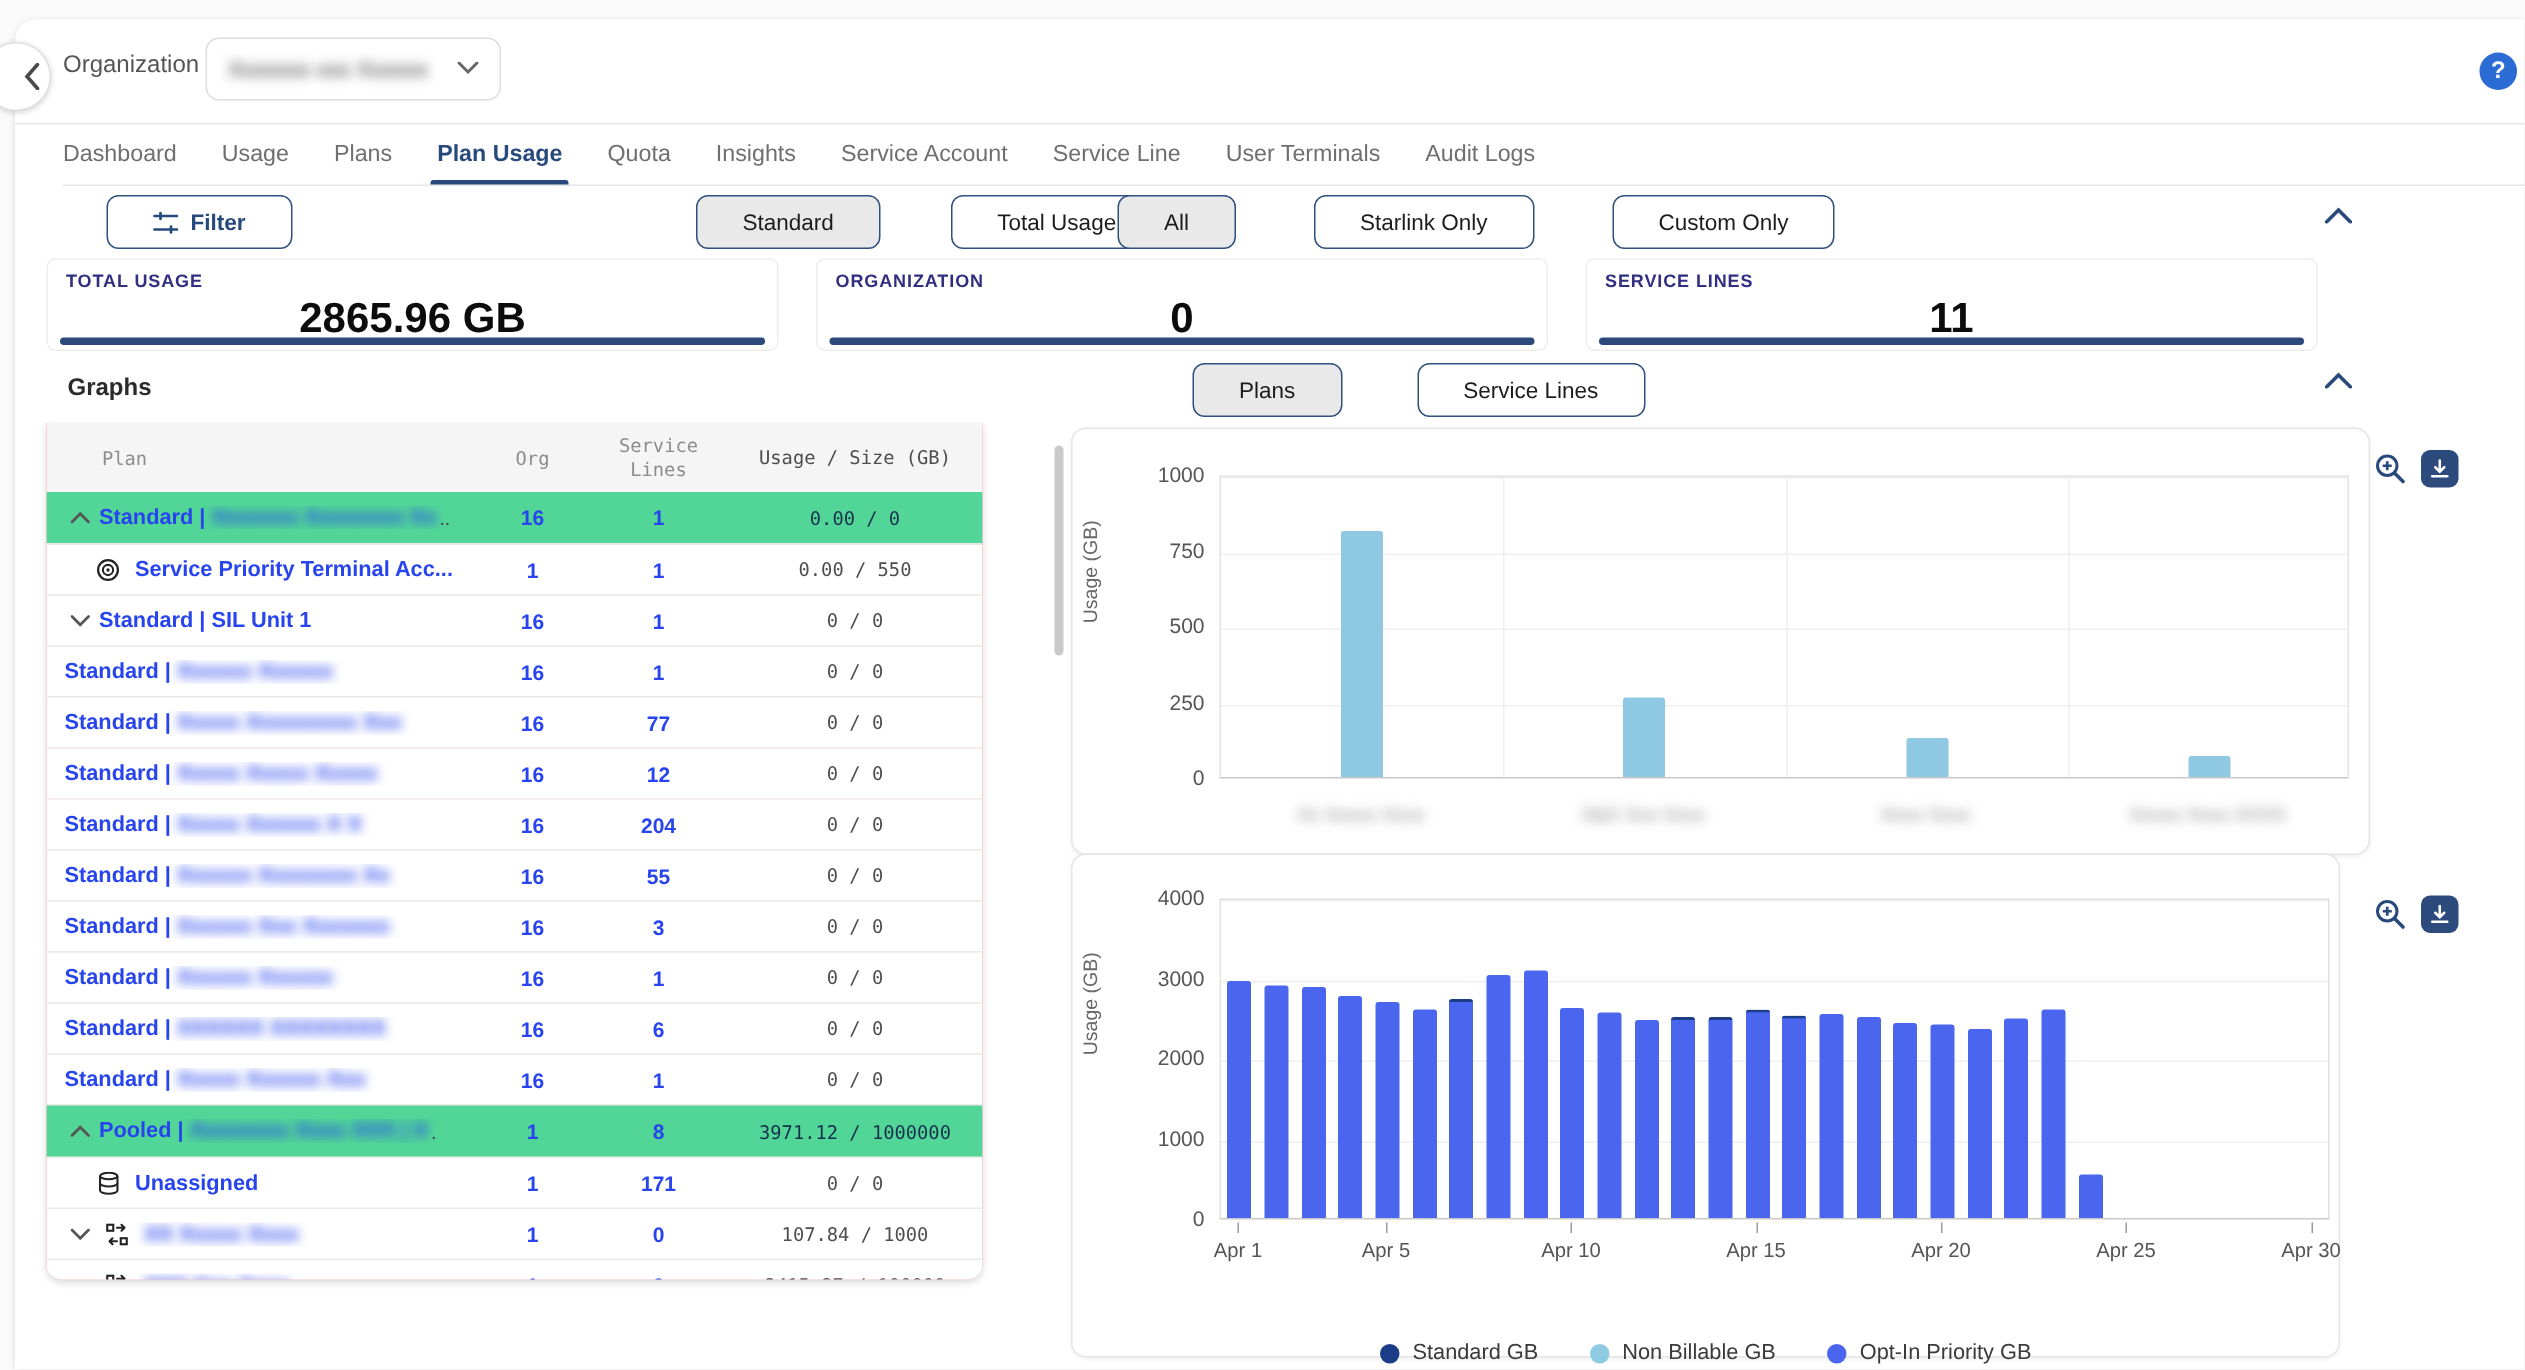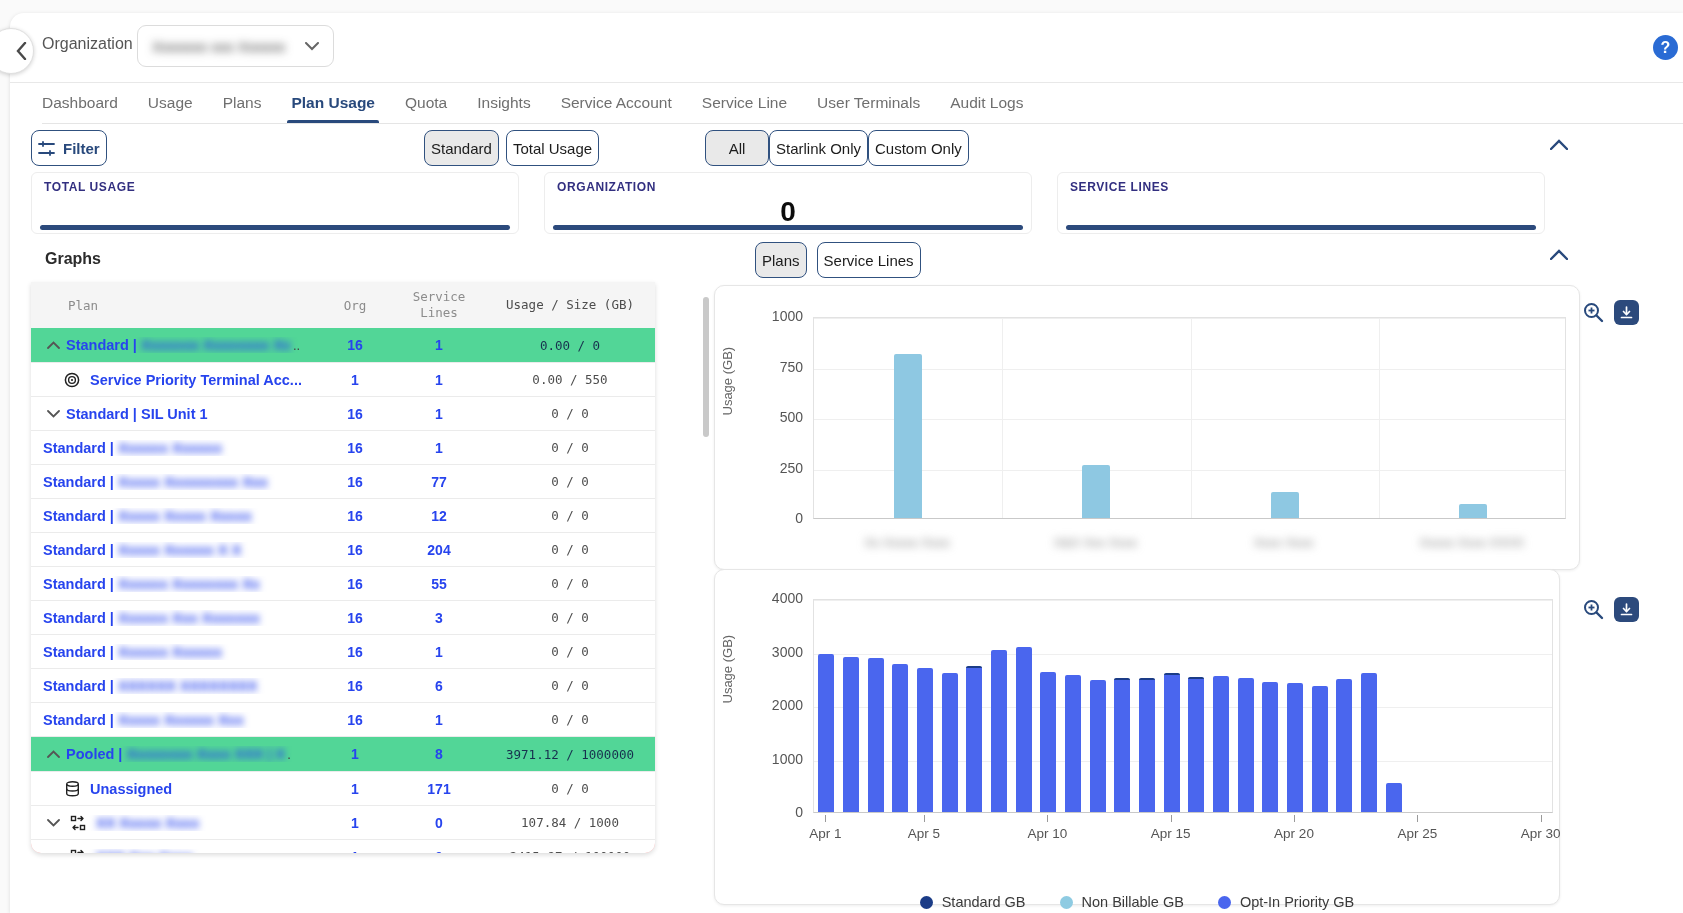--- a/index.html
+++ b/index.html
@@ -23,26 +23,26 @@
   
   .tabs { position:absolute; left:32px; top:70px; right:0; height:41px; display:flex; gap:30px;
     align-items:center; border-bottom:1px solid #e5e5e5; width:calc(100% - 32px); }
   .tab { font-size:15.5px; color:#6f6f6f; cursor:pointer; position:relative; height:100%; display:flex; align-items:center; }
   .tab.active { color:#28497c; font-weight:bold; }
   .tab.active::after { content:""; position:absolute; left:-4px; right:-4px; bottom:0; height:3px; background:#28497c; border-radius:2px 2px 0 0; }
 
   
   .filter-row { position:absolute; left:0; top:111px; right:0; height:48px; }
   .btn { border:1px solid #30517f; border-radius:8px; background:#fff; height:36px; display:inline-flex;
-    align-items:center; justify-content:center; padding:0 6px; font-size:15px; color:#1c1c1c; cursor:pointer;
-    font-family:"Liberation Sans", sans-serif; }
+    align-items:center; justify-content:center; padding:0 30px; font-size:15px; color:#1c1c1c; cursor:pointer;
+    font-family:"Liberation Sans", sans-serif;margin-left:40px; }
   .btn.selected { background:#e9e9e9; }
   .filter-btn { position:absolute; left:21px; top:6px; gap:8px; color:#28497c; font-weight:bold; }
   .group-a { position:absolute; left:414px; top:6px; display:flex; gap:7px;align-items:center; }
-  .group-b { position:absolute; left:695px; top:6px; display:flex; gap:0; }
+  .group-b { position:absolute; left:695px; top:6px; display:flex; gap:12px; }
   .group-b .btn { min-width:64px; }
   .collapse-1 { position:absolute; left:1540px; top:12px; cursor:pointer; }
 
   
   .stats { position:absolute; left:21px; top:159px; width:1514px; height:62px; display:flex; gap:25px; }
   .stat-card { flex:1; position:relative; background:#fff; border:1px solid #ededed; border-radius:6px; padding:7px 12px 0 12px; overflow:hidden; }
   .stat-label { font-size:12px; font-weight:bold; letter-spacing:.6px; color:#322f80; }
   .stat-value { text-align:center; font-size:28px; font-weight:bold; color:#0c0c0c; margin-top:2px; }
   .stat-bar { position:absolute; left:8px; right:8px; bottom:3px; height:5px; background:#2c4a7c; border-radius:3px; }
 
@@ -151,29 +151,31 @@
     <span class="collapse-1">
       <svg width="18" height="11" viewBox="0 0 18 11">
           <path d="M1 10l8-8 8 8" fill="none" stroke="#28497c" stroke-width="2.4" stroke-linecap="round"></path>
         </svg>
     </span>
   </div>
 
   <div class="stats" id="stats">
       <div class="stat-card">
         <div class="stat-label">TOTAL USAGE</div>
+        <div class="stat-value">2865.96 GB</div>
         <div class="stat-bar"></div>
       </div>
       <div class="stat-card">
         <div class="stat-label">ORGANIZATION</div>
         <div class="stat-value">0</div>
         <div class="stat-bar"></div>
       </div>
       <div class="stat-card">
         <div class="stat-label">SERVICE LINES</div>
+        <div class="stat-value">11</div>
         <div class="stat-bar"></div>
       </div>
     </div>
 
   <div class="graphs-head">
     <span class="graphs-title">Graphs</span>
     <div class="graphs-toggle" id="graphsToggle">
         <button class="btn selected">Plans</button>
         <button class="btn">Service Lines</button>
       </div>

